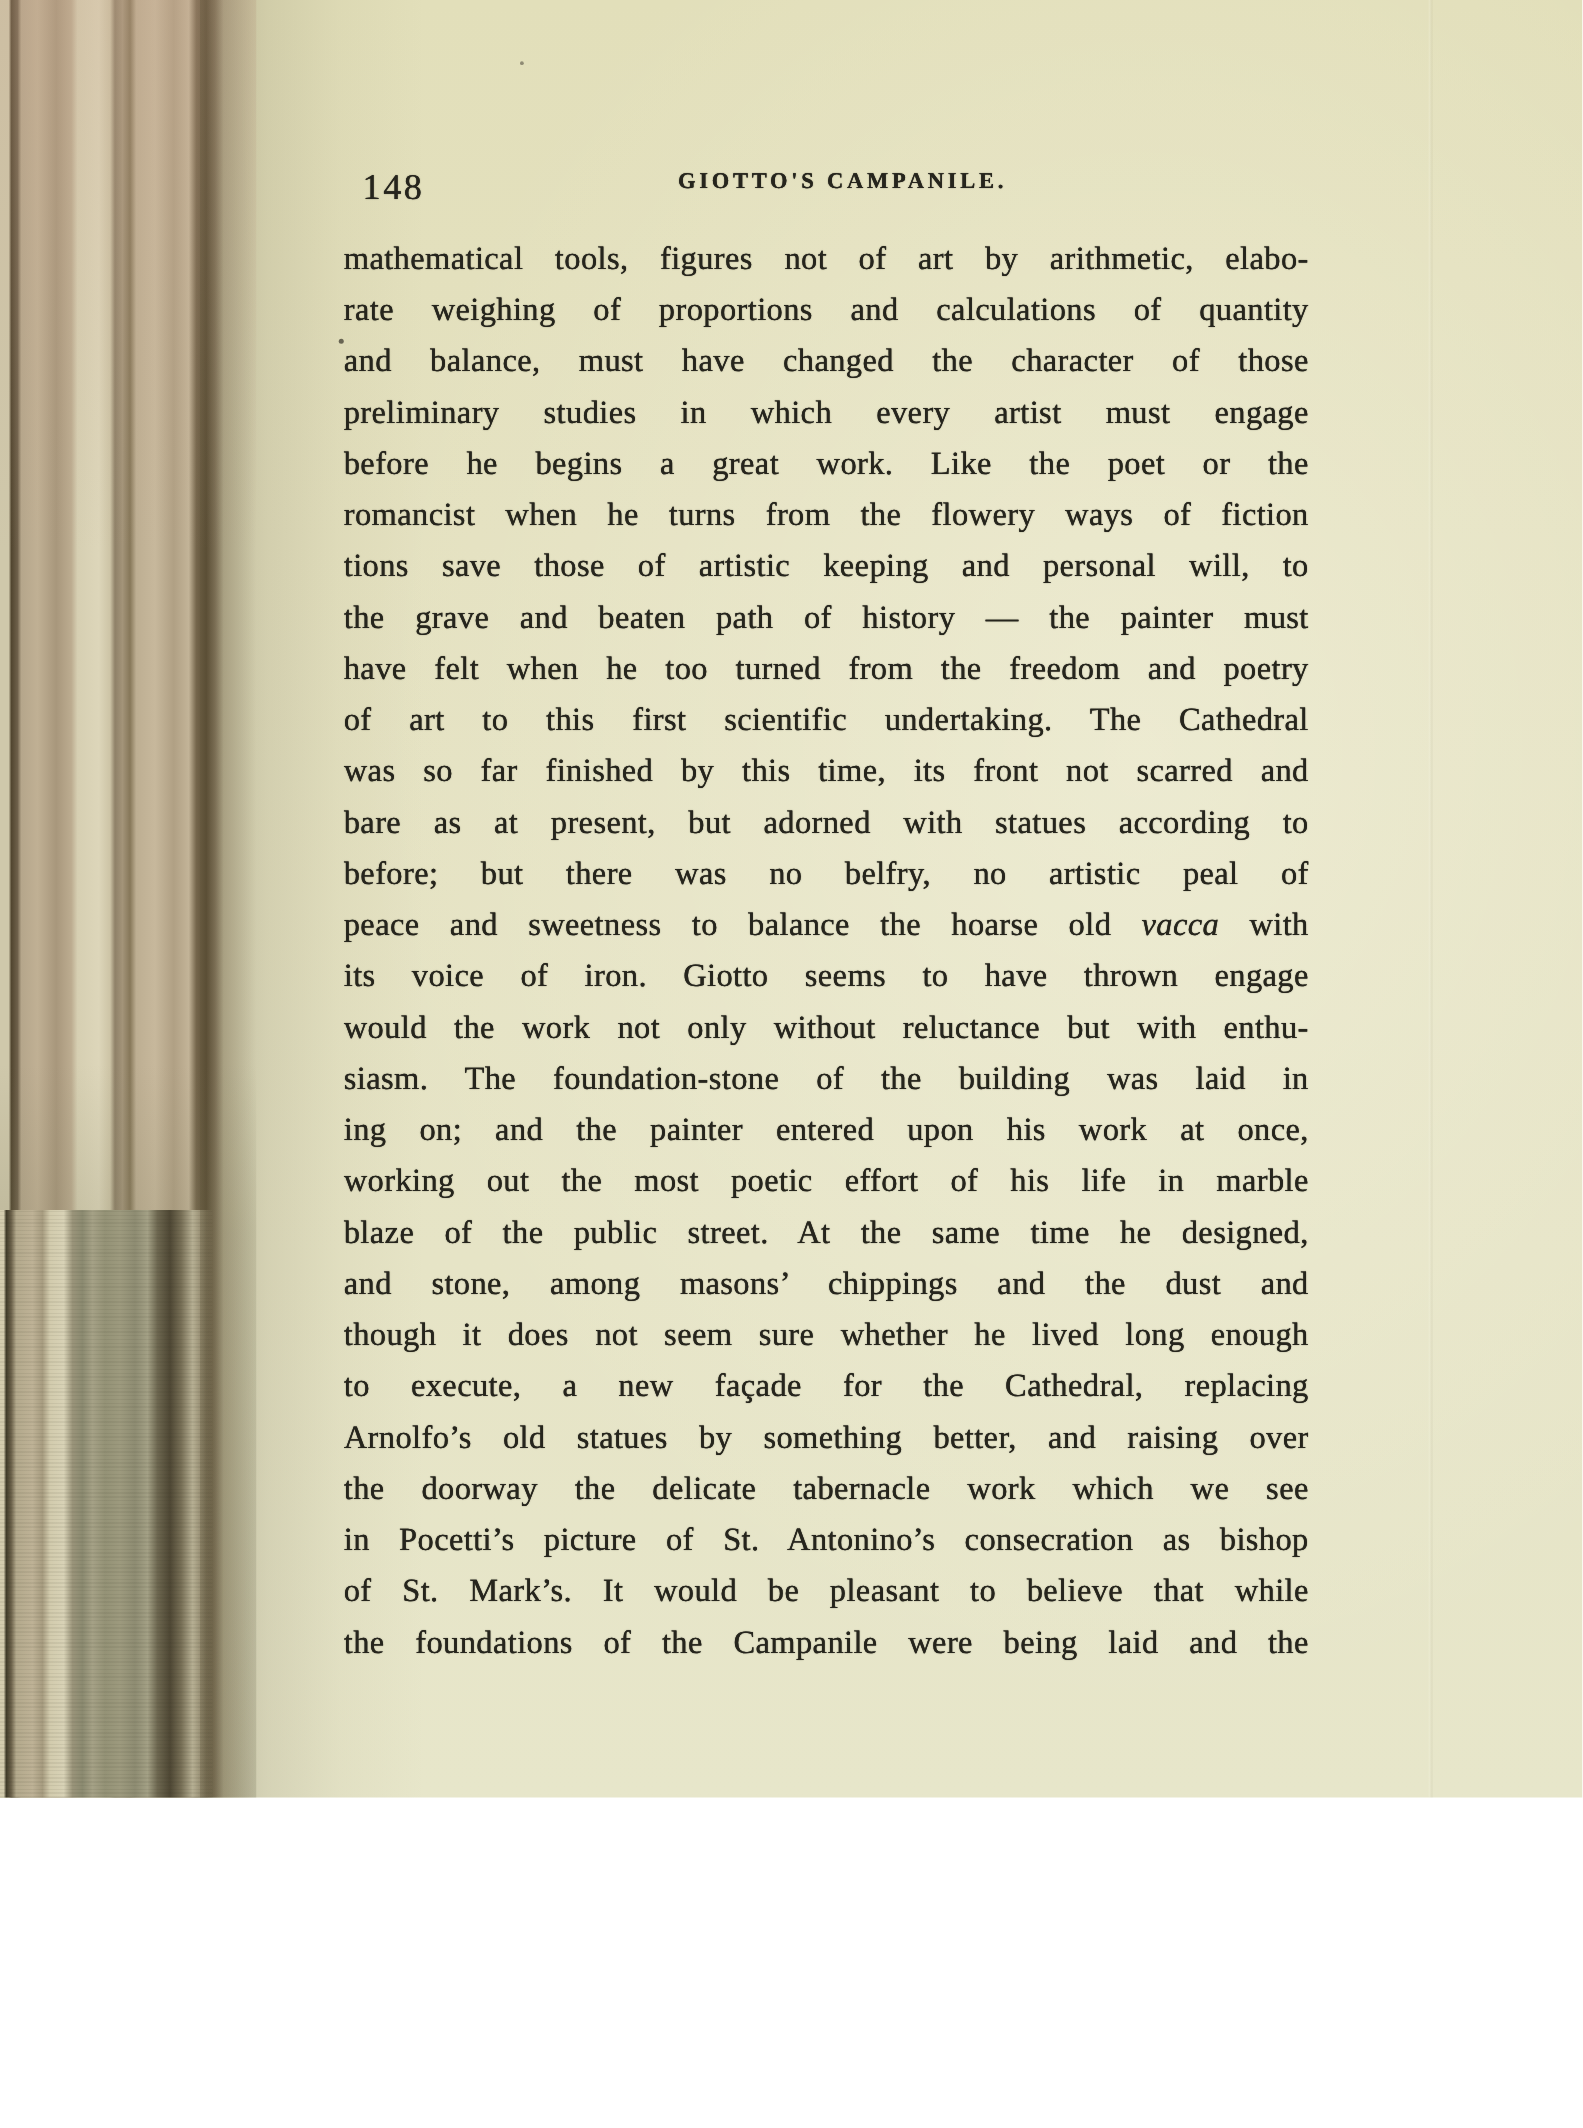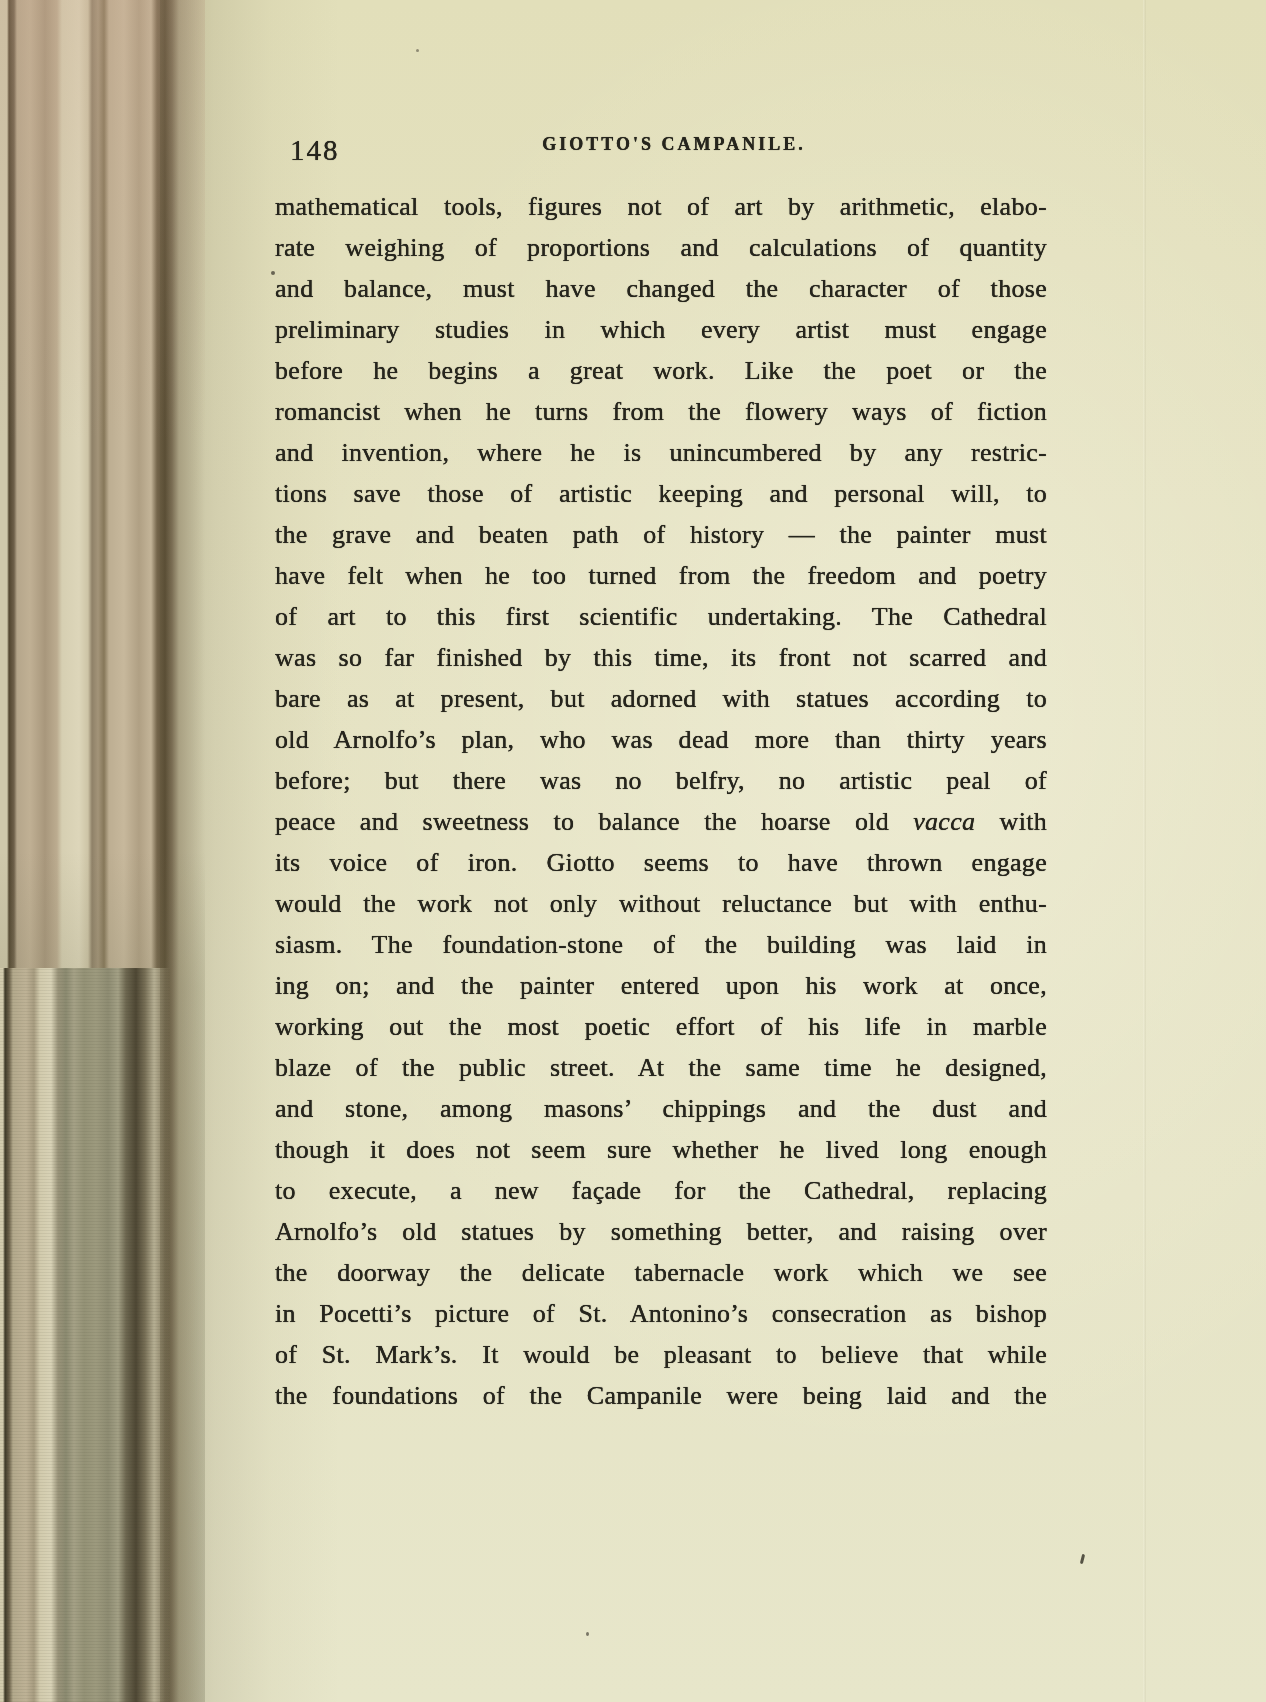--- a/index.html
+++ b/index.html
@@ -2,21 +2,21 @@
 <html><head>
 <meta charset="utf-8">
 <style>
   html,body { margin:0; padding:0; }
   body {
     width:1266px; height:1702px;
     font-family:"Liberation Serif", serif;
     overflow:hidden;
   }
   #scene {
-    position:relative; width:1266px; height:1702px;
+    position:relative; width:1266px; height:1438px;
     background:
       radial-gradient(ellipse 900px 1100px at 72% 42%, rgba(255,255,244,0.30), rgba(255,255,244,0) 70%),
       linear-gradient(180deg, #e2dfba 0%, #e4e1c0 30%, #e6e4c6 70%, #e7e6ca 100%);
     overflow:hidden;
   }
 
   
   .spine {
     position:absolute; left:0; top:0; width:205px; height:1702px;
     background:
@@ -103,28 +103,26 @@
     <div class="running-title ink">GIOTTO'S CAMPANILE.</div>
   </div>
 
   <div class="body-block">
     <div class="line ink">mathematical tools, figures not of art by arithmetic, elabo-</div>
     <div class="line ink">rate weighing of proportions and calculations of quantity</div>
     <div class="line ink">and balance, must have changed the character of those</div>
     <div class="line ink">preliminary studies in which every artist must engage</div>
     <div class="line ink">before he begins a great work. Like the poet or the</div>
     <div class="line ink">romancist when he turns from the flowery ways of fiction</div>
-    <div class="line ink">and invention, where he is unincumbered by any restric-</div>
     <div class="line ink">tions save those of artistic keeping and personal will, to</div>
     <div class="line ink">the grave and beaten path of history — the painter must</div>
     <div class="line ink">have felt when he too turned from the freedom and poetry</div>
     <div class="line ink">of art to this first scientific undertaking. The Cathedral</div>
     <div class="line ink">was so far finished by this time, its front not scarred and</div>
     <div class="line ink">bare as at present, but adorned with statues according to</div>
-    <div class="line ink">old Arnolfo’s plan, who was dead more than thirty years</div>
     <div class="line ink">before; but there was no belfry, no artistic peal of</div>
     <div class="line ink"><span>peace and sweetness to balance the hoarse old </span><i>vacca</i><span> with</span></div>
     <div class="line ink">its voice of iron. Giotto seems to have thrown engage</div>
     <div class="line ink">would the work not only without reluctance but with enthu-</div>
     <div class="line ink">siasm. The foundation-stone of the building was laid in</div>
     <div class="line ink">ing on; and the painter entered upon his work at once,</div>
     <div class="line ink">working out the most poetic effort of his life in marble</div>
     <div class="line ink">blaze of the public street. At the same time he designed,</div>
     <div class="line ink">and stone, among masons’ chippings and the dust and</div>
     <div class="line ink">though it does not seem sure whether he lived long enough</div>

